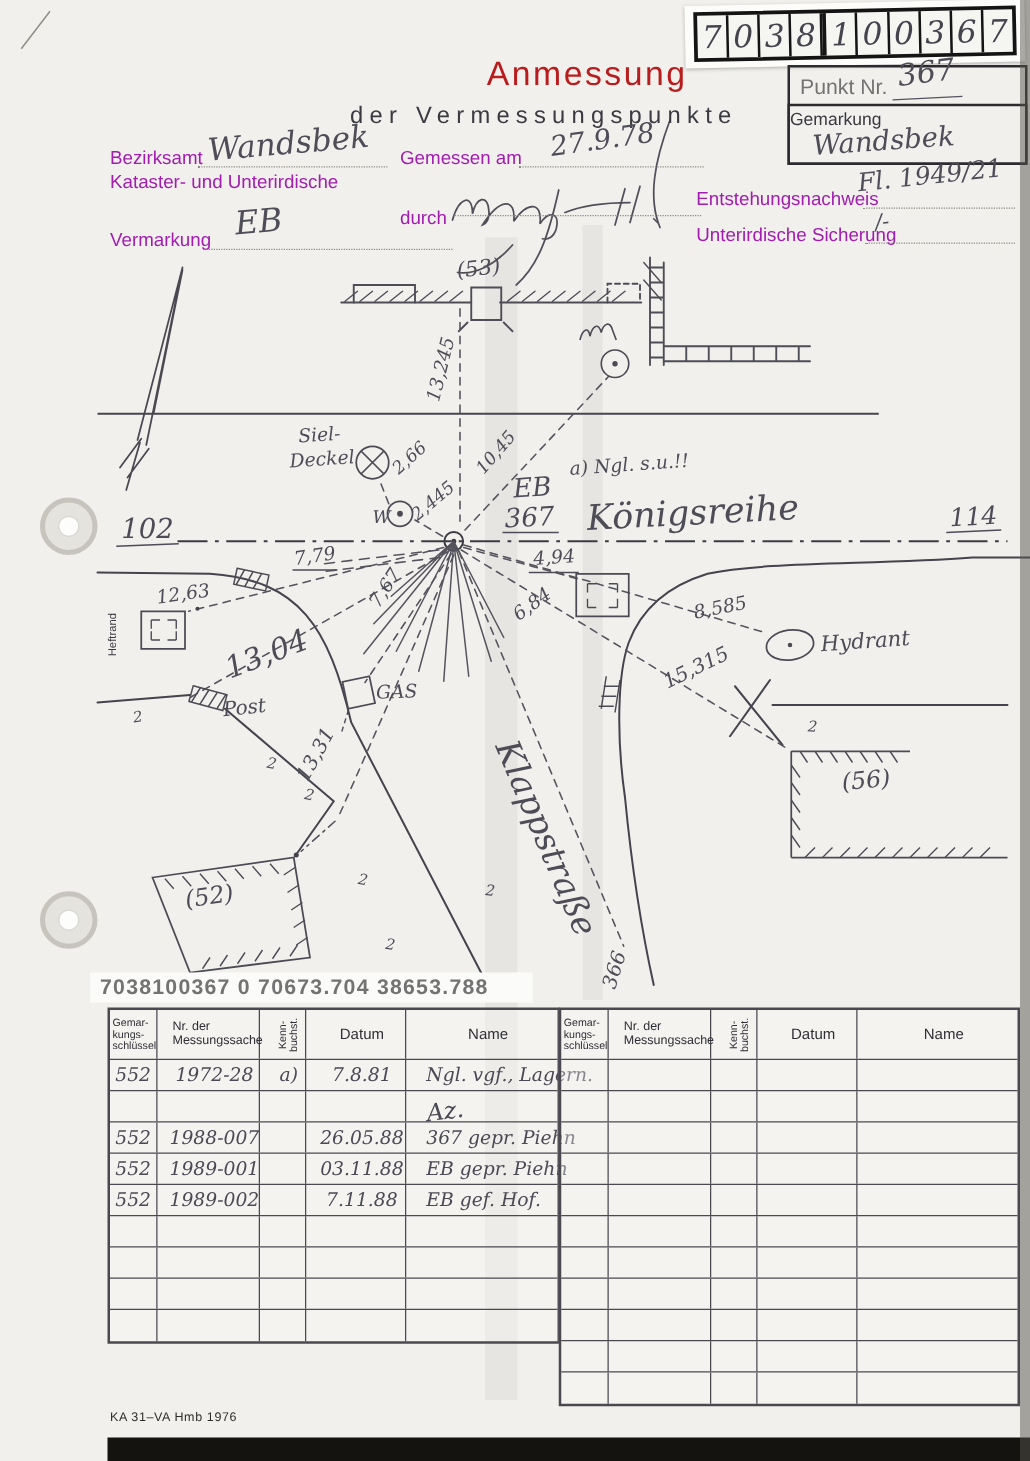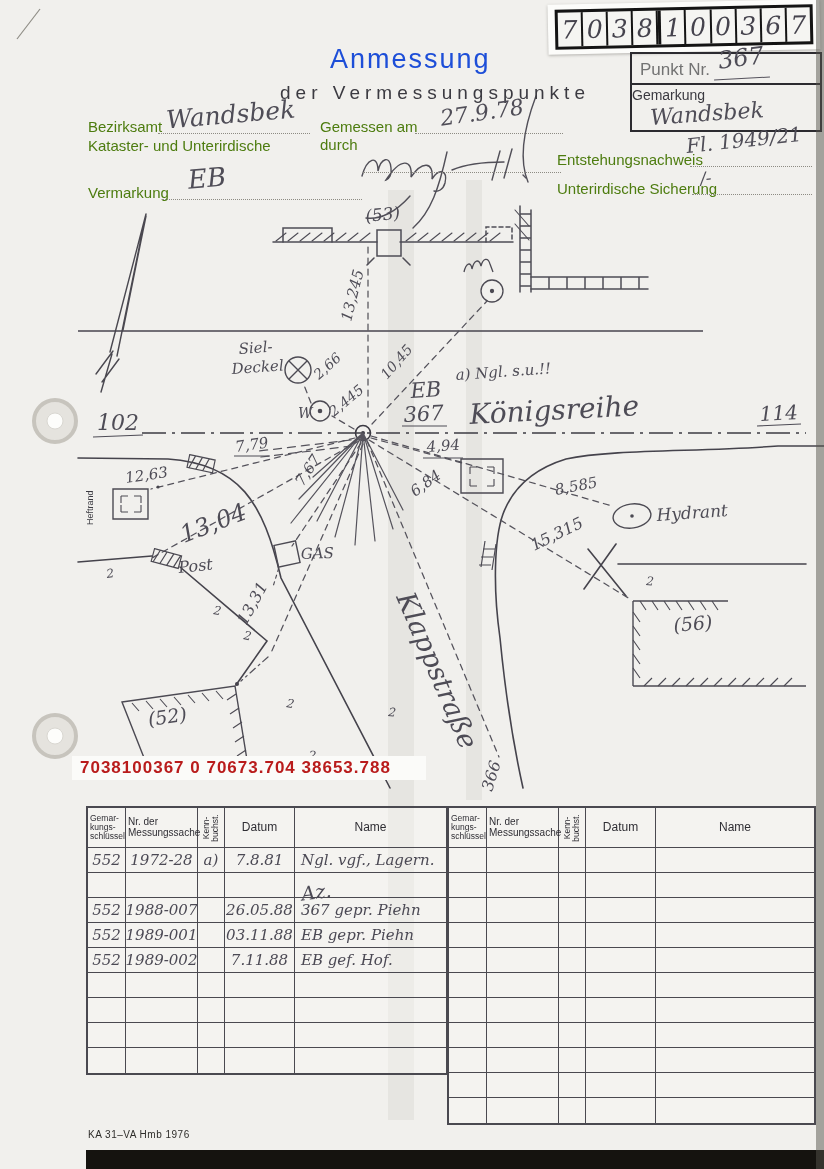--- a/index.html
+++ b/index.html
@@ -15,32 +15,32 @@
   .dgrid{display:flex;border:3px solid #141414;margin:5px 7px;height:34px;background:#f5f5f2;}
   .dcell{width:25px;border-right:2px solid #141414;display:flex;align-items:center;justify-content:center;
          font-family:"DejaVu Serif",serif;font-style:italic;font-size:25px;color:#45434d;}
   .dcell:last-child{border-right:none;}
   .dcell.thick{border-left:3px solid #141414;}
   
   .pbox{left:630px;top:52px;width:188px;height:76px;border:2px solid #2c2b30;}
   .pbox-row2{position:absolute;left:-2px;right:-2px;top:29px;bottom:-2px;border:2px solid #2c2b30;
              text-align:left;font-size:14px;padding-top:2px;color:#3a3940;}
   
-  .title{left:330px;top:44px;width:220px;text-align:left;font-size:27px;letter-spacing:2px;color:#1d4ed8;}
+  .title{left:330px;top:44px;width:220px;text-align:right;font-size:27px;letter-spacing:2px;color:#b91c1c;}
   .subtitle{left:270px;top:82px;width:330px;text-align:center;font-size:19px;letter-spacing:5px;color:#3b3a41;}
-  .flabel{font-size:15px;color:#4d7c0f;}
+  .flabel{font-size:15px;color:#a21caf;}
   
-  .strip{left:72px;top:756px;width:354px;height:24px;background:#fbfbf9;display:flex;align-items:center;
-         font-size:17px;font-weight:bold;color:#b91c1c;letter-spacing:1px;padding-left:8px;box-sizing:border-box;}
+  .strip{left:72px;top:778px;width:354px;height:24px;background:#fbfbf9;display:flex;align-items:center;
+         font-size:17px;font-weight:bold;color:#737373;letter-spacing:1px;padding-left:8px;box-sizing:border-box;}
   
   .tables{left:86px;top:806px;width:730px;height:318px;}
   .tbl{position:absolute;top:0;display:flex;flex-direction:column;border:2px solid #4a4950;background:rgba(249,249,246,.35);}
   .tbl-left{left:0;width:358px;}
   .tbl-right{left:361px;width:365px;}
-  .trow{display:flex;border-bottom:1px solid #4a4950;height:25px;box-sizing:border-box;}
+  .trow{display:flex;border-bottom:1px solid #4a4950;height:25px;box-sizing:border-box;gap:10px;}
   .trow.head{height:40px;}
   .trow:last-child{border-bottom:none;}
   .tc{border-right:1px solid #4a4950;box-sizing:border-box;padding:0 2px;flex:0 0 auto;overflow:visible;}
   .c0{width:38px;}.c1{width:72px;}.c2{width:27px;}.c3{width:70px;}
   .c4{flex:1 1 auto;border-right:none;}
   .th{font-size:10px;color:#2f2e34;display:flex;flex-direction:column;justify-content:center;line-height:1.08;}
   .c0.th{font-size:8.5px;}
   .c2.th{align-items:center;}
   .rotv{transform:rotate(-90deg);font-size:8.5px;line-height:1.05;text-align:center;white-space:nowrap;}
   .c3.th,.c4.th{align-items:center;font-size:12px;}
@@ -260,21 +260,21 @@
 
   <span class="abs flabel" style="left:88px;top:118px;">Bezirksamt</span>
   <div class="abs dotted" style="left:158px;top:133px;width:152px;"></div>
   <span class="abs hw" style="left:166px;top:100px;font-size:25px;transform:rotate(-5deg);">Wandsbek</span>
   <span class="abs flabel" style="left:88px;top:137px;">Kataster- und Unterirdische</span>
 
   <span class="abs flabel" style="left:320px;top:118px;">Gemessen am</span>
   <div class="abs dotted" style="left:415px;top:133px;width:148px;"></div>
   <span class="abs hw" style="left:440px;top:100px;font-size:22px;transform:rotate(-8deg);">27.9.78</span>
 
-  <span class="abs flabel" style="left:320px;top:136px;">durch</span>
+  <span class="abs flabel" style="left:320px;top:166px;">durch</span>
   <div class="abs dotted" style="left:363px;top:172px;width:198px;"></div>
 
   <span class="abs flabel" style="left:557px;top:151px;">Entstehungsnachweis</span>
   <div class="abs dotted" style="left:690px;top:166px;width:122px;"></div>
   <span class="abs hw" style="left:686px;top:128px;font-size:20px;transform:rotate(-6deg);">Fl. 1949/21</span>
 
   <span class="abs flabel" style="left:88px;top:184px;">Vermarkung</span>
   <div class="abs dotted" style="left:162px;top:199px;width:200px;"></div>
   <span class="abs hw" style="left:188px;top:163px;font-size:26px;transform:rotate(-5deg);">EB</span>
 

